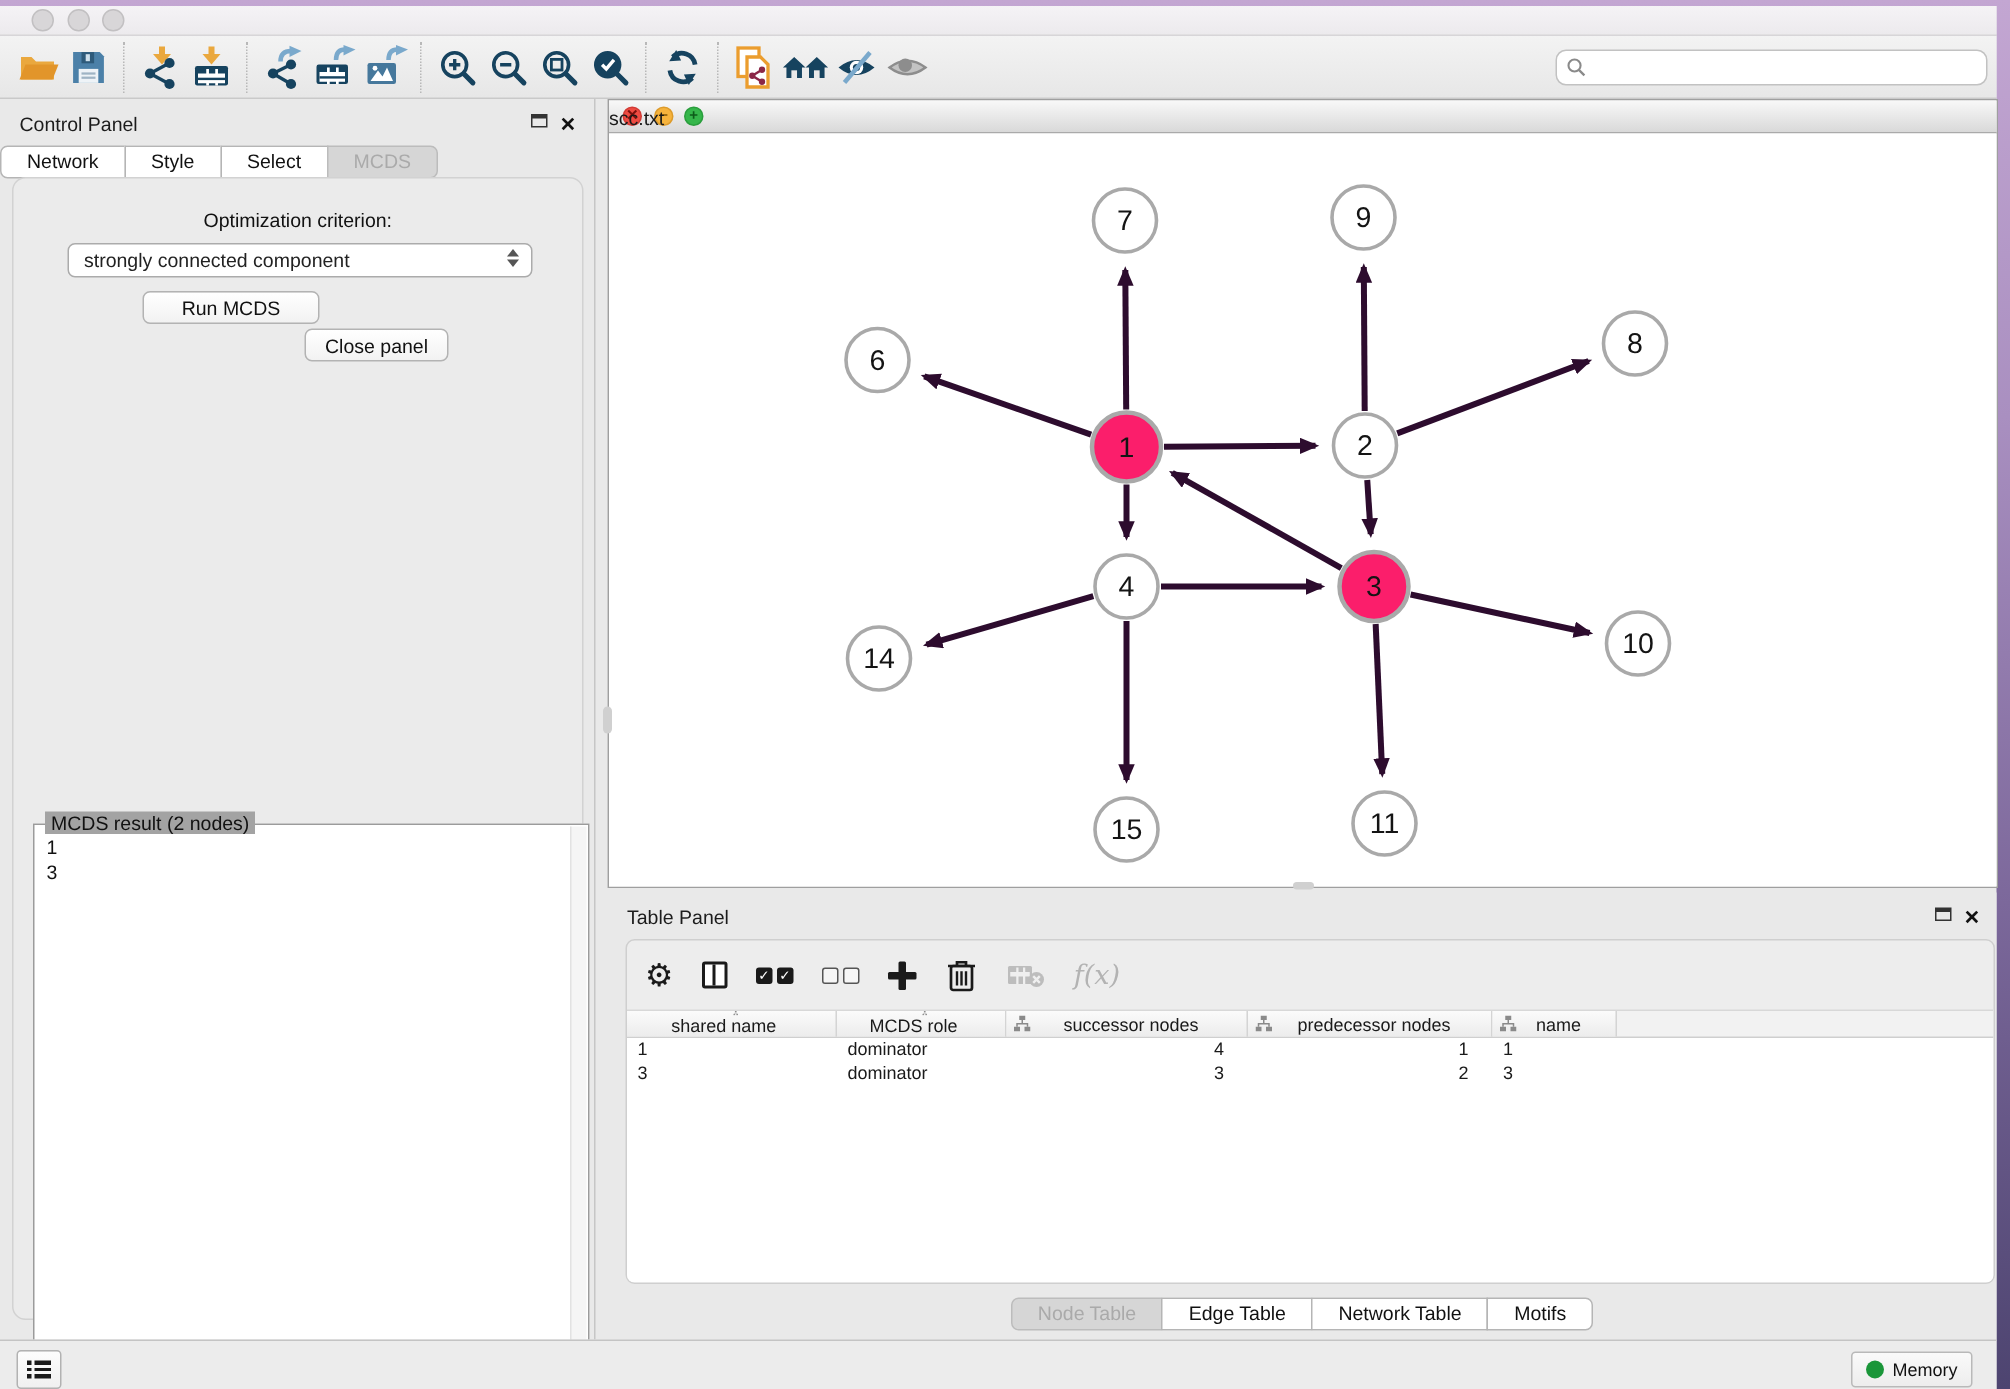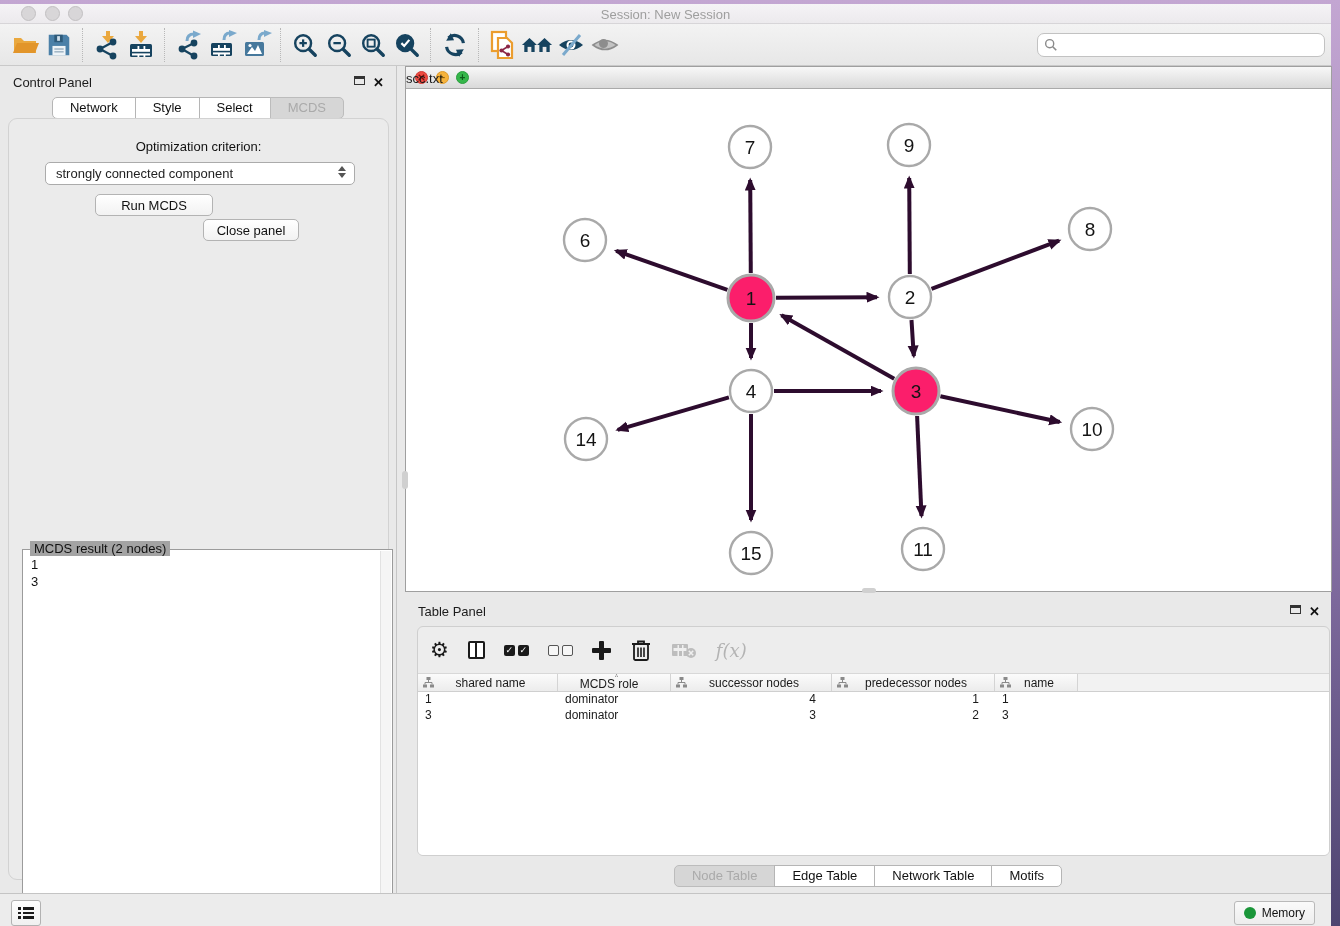--- a/index.html
+++ b/index.html
@@ -27,21 +27,21 @@
   .searchbox { position:absolute; right:6px; top:9px; width:288px; height:24px; background:#fff;
     border:1px solid #c2c2c2; border-radius:7px; display:flex; align-items:center; padding:0 6px; }
   .searchbox input { border:none; outline:none; flex:1; font-size:12px; background:transparent; margin-left:4px; }
 
   
   .control-panel { position:absolute; left:0; top:62px; width:397px; height:827px;
     background:#e9e9e9; border-right:1px solid #c6c6c6; }
   .panel-header-label { position:absolute; left:13px; top:9px; font-size:13px; color:#1c1c1c; }
   .float-icon { position:absolute; width:11px; height:9px; border:1.5px solid #333; border-top-width:3px; }
   .close-x { position:absolute; font-size:13px; font-weight:bold; color:#111; line-height:11px; }
-  .cp-tabs { position:absolute; left:0; right:0; top:31px; display:flex; justify-content:center; }
+  .cp-tabs { position:absolute; left:0; right:0; top:31px; display:flex; justify-content:flex-start; }
   .seg-tab { height:22px; line-height:20px; padding:0 17px; background:#fff; border:1px solid #b5b5b5;
     margin-left:-1px; font-size:13px; color:#111; }
   .seg-tab:first-child { border-radius:5px 0 0 5px; margin-left:0; }
   .seg-tab:last-child { border-radius:0 5px 5px 0; }
   .seg-tab.selected { background:#d6d6d6; color:#aaaaaa; border-color:#bcbcbc; }
   .cp-content { position:absolute; left:8px; top:52px; width:381px; height:762px;
     background:#ebebeb; border:1px solid #d2d2d2; border-radius:9px; }
   .opt-label { position:absolute; left:0; right:0; top:20px; text-align:center; font-size:13px; color:#111; }
   .dropdown { position:absolute; left:36px; top:43px; width:310px; height:23px; background:#fff;
     border:1px solid #ababab; border-radius:5px; display:flex; align-items:center; padding:0 10px; font-size:13px; }
@@ -116,21 +116,20 @@
 </style>
 </head>
 <body>
 
 <div class="app-window">
 
   <div class="titlebar">
     <span class="tl-dot" style="left:21px"></span>
     <span class="tl-dot" style="left:45px"></span>
     <span class="tl-dot" style="left:68px"></span>
-    <div class="title">Session: New Session</div>
   </div>
 
   <div class="main-toolbar">
     <div class="tbtn">
       <svg width="30" height="30" viewBox="0 0 30 30">
         <path d="M4 8 h7 l3 3 h12 v12 H4 z" fill="#eaa83e"></path>
         <path d="M7 13 h22 l-4 10 H3 z" fill="#e2952a"></path>
       </svg>
     </div>
     <div class="tbtn">
@@ -413,21 +412,21 @@
             <rect x="2.5" y="8" width="13" height="3" fill="#efefef"></rect>
             <rect x="6.5" y="5" width="1.5" height="11" fill="#efefef"></rect>
             <rect x="11" y="5" width="1.5" height="11" fill="#efefef"></rect>
             <circle cx="20" cy="13" r="5" fill="#bdbdbd"></circle>
             <path d="M17.8 10.8 L22.2 15.2 M22.2 10.8 L17.8 15.2" stroke="#efefef" stroke-width="1.6"></path>
           </svg>
         </span>
         <span class="tp-icon fx-glyph">f(x)</span>
       </div>
       <div class="tp-head" id="tp-head">
-          <div class="th-cell" style="width: 140px;">
+          <div class="th-cell" style="width: 140px; flex-direction: column;">
             <svg width="11" height="11" viewBox="0 0 11 11" style="margin-left:5px">
               <rect x="3.5" y="0" width="4" height="3" fill="#8a8a8a"></rect>
               <rect x="0" y="7.5" width="4" height="3" fill="#8a8a8a"></rect>
               <rect x="7" y="7.5" width="4" height="3" fill="#8a8a8a"></rect>
               <path d="M5.5 3 V5.5 M2 7.5 V5.5 H9 V7.5" fill="none" stroke="#8a8a8a" stroke-width="1"></path>
             </svg>
             <span class="th-label">shared name</span>
           </div>
           <div class="th-cell" style="width: 113px; flex-direction: column;">
             <svg width="11" height="11" viewBox="0 0 11 11" style="margin-left:5px">

